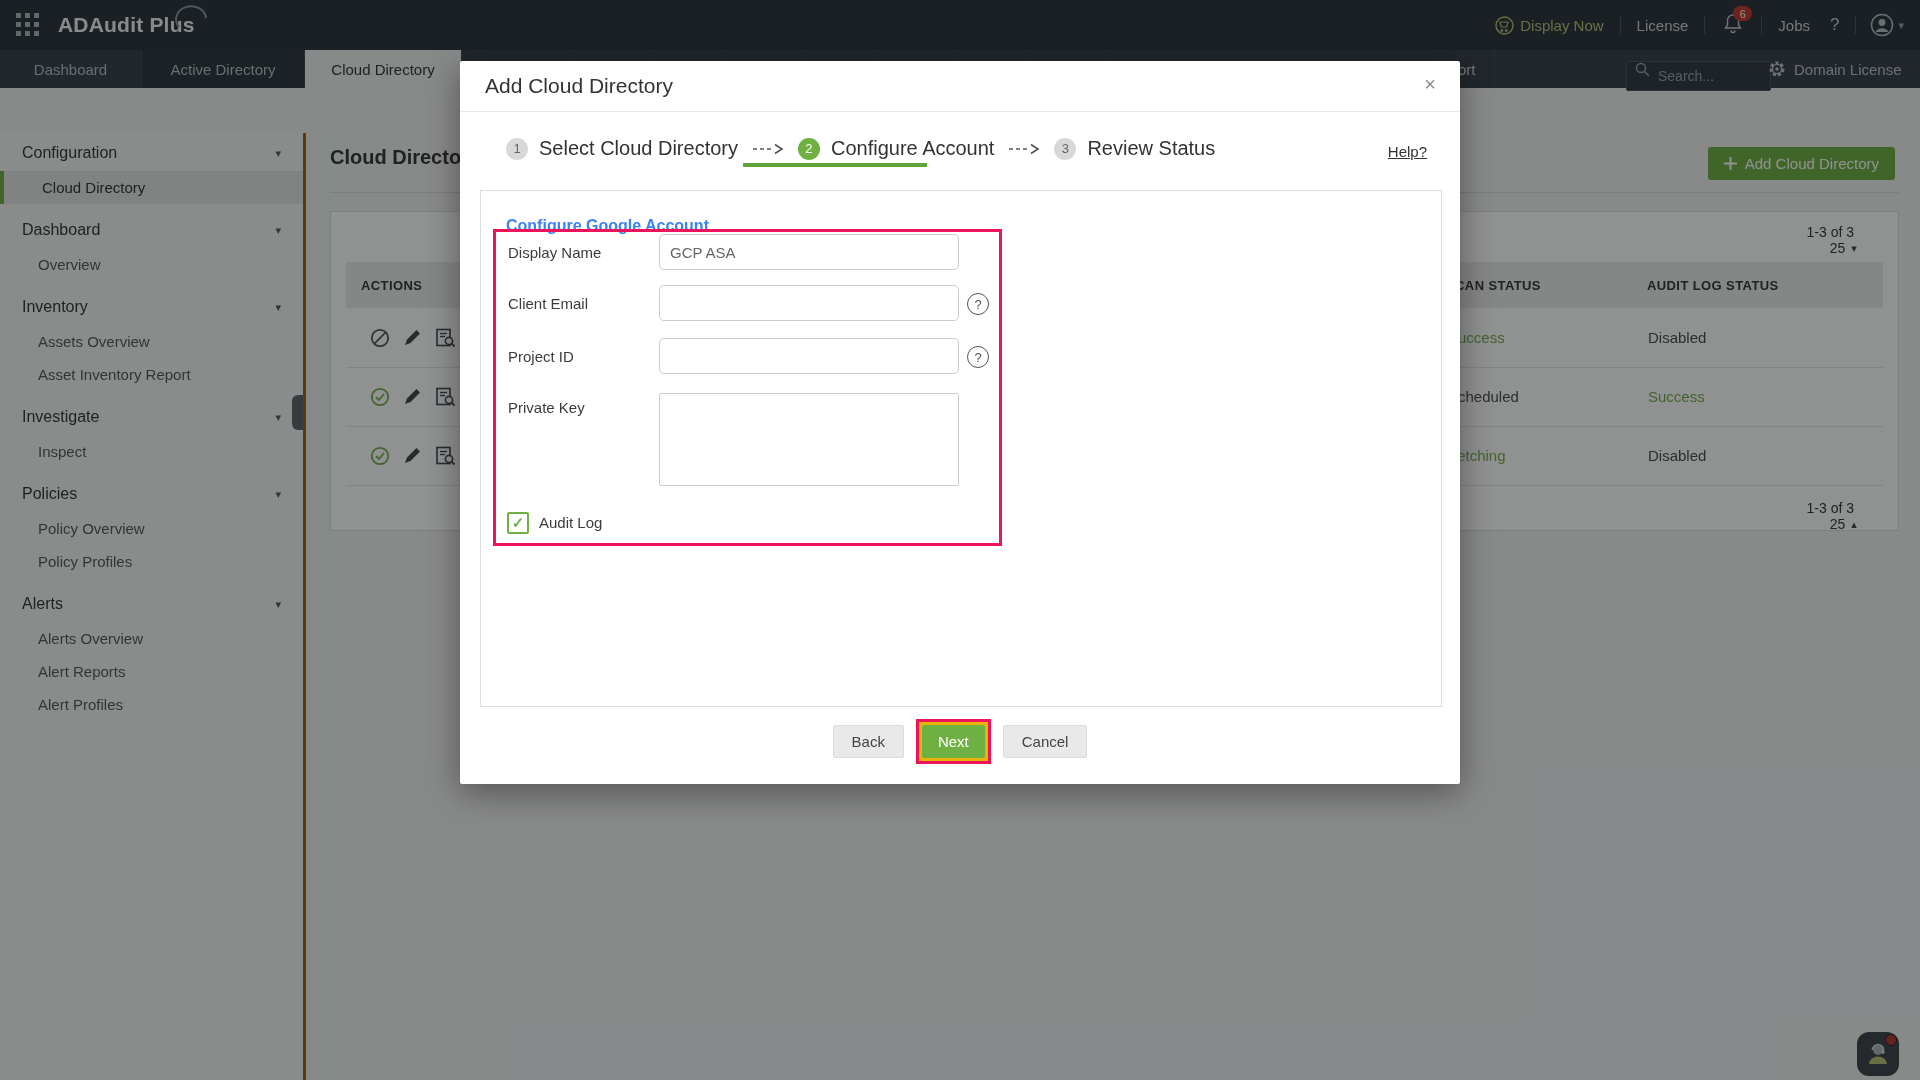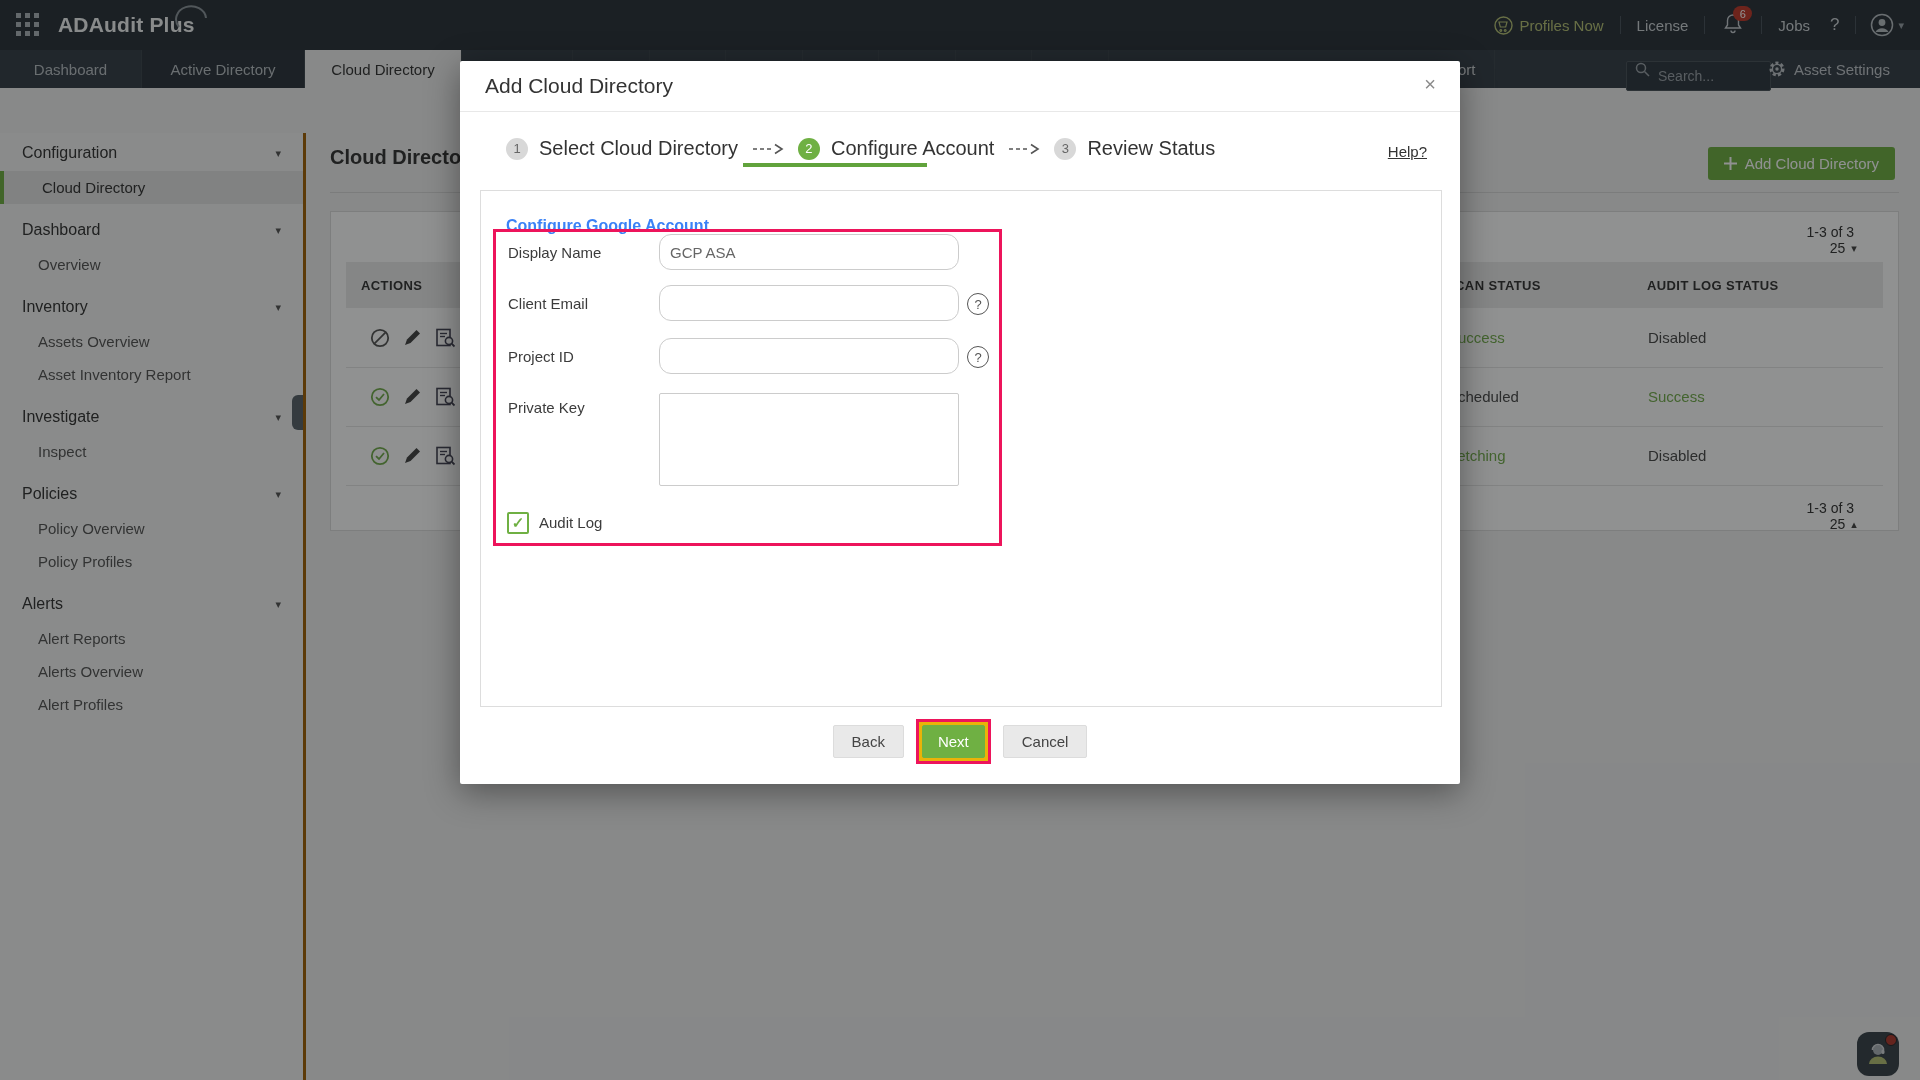--- a/index.html
+++ b/index.html
@@ -102,21 +102,21 @@
   .step-circle{width:22px;height:22px;border-radius:50%;background:#d8d8d8;color:#666;font-size:13px;
     display:flex;align-items:center;justify-content:center;}
   .step.active .step-circle{background:#6fb043;color:#fff;}
   .step-label{margin-left:11px;font-size:20px;color:#333;}
   .step-arrow{margin:0 14px;display:flex;}
   .step-underline{position:absolute;left:283px;top:102px;width:184px;height:4px;background:#61a33c;}
   .m-box{position:absolute;left:20px;top:129px;width:962px;height:517px;border:1px solid #ddd;box-sizing:border-box;}
   .m-heading{position:absolute;left:25px;top:26px;font-size:16px;font-weight:bold;color:#3b82f6;}
   .hl-box{position:absolute;left:12px;top:38px;width:509px;height:317px;border:3px solid #ed145b;box-sizing:border-box;}
   .f-label{position:absolute;left:27px;font-size:15px;color:#3c3c3c;}
-  .f-input{position:absolute;left:178px;width:300px;height:36px;border:1px solid #ccc;border-radius:12px;
+  .f-input{position:absolute;left:178px;width:300px;height:36px;border:1px solid #ccc;border-radius:5px;
     box-sizing:border-box;font-size:15px;color:#666;padding:0 10px;outline:none;background:#fff;
     font-family:"Liberation Sans",sans-serif;}
   .f-area{position:absolute;left:178px;top:202px;width:300px;height:93px;border:1px solid #ccc;border-radius:2px;
     box-sizing:border-box;resize:none;outline:none;font-family:"Liberation Sans",sans-serif;}
   .f-help{position:absolute;left:486px;width:20px;height:20px;border:1px solid #555;border-radius:50%;
     color:#555;font-size:13px;display:flex;align-items:center;justify-content:center;cursor:pointer;}
   .checkbox{position:absolute;left:26px;top:321px;width:22px;height:22px;border:2px solid #6fb043;
     border-radius:2px;box-sizing:border-box;display:flex;align-items:center;justify-content:center;
     color:#6fb043;font-size:15px;font-weight:bold;cursor:pointer;background:#fff;}
   .cb-label{position:absolute;left:58px;top:323px;font-size:15px;color:#3c3c3c;}
@@ -156,21 +156,21 @@
           <path d="M4 26 A 15 13 0 1 1 31 17" fill="none" stroke="#8d959c" stroke-width="2"></path>
         </svg>
       </span>
     </span>
     <div class="tb-right">
       <span class="tb-item purchase">
         <svg width="19" height="19" viewBox="0 0 19 19">
           <circle cx="9.5" cy="9.5" r="8.5" fill="none" stroke="#b7c276" stroke-width="1.4"></circle>
           <path d="M5 6 h8 l-1.3 5 h-5.4 z M6.8 13.6 a0.9 0.9 0 1 0 0.01 0 M11.2 13.6 a0.9 0.9 0 1 0 0.01 0" fill="none" stroke="#b7c276" stroke-width="1.2"></path>
         </svg>
-        <span>Profiles Now</span>
+        <span>Display Now</span>
       </span>
       <span class="tb-sep"></span>
       <span class="tb-item">
         <span>License</span>
       </span>
       <span class="tb-sep"></span>
       <span class="bell-wrap">
         <svg width="20" height="21" viewBox="0 0 20 21">
           <path d="M10 2 a5.5 5.5 0 0 1 5.5 5.5 v4.5 l2 3 h-15 l2-3 v-4.5 A5.5 5.5 0 0 1 10 2 z" fill="none" stroke="#c8cdd2" stroke-width="1.4"></path>
           <path d="M8 17.5 a2 2 0 0 0 4 0" fill="none" stroke="#c8cdd2" stroke-width="1.4"></path>
@@ -224,21 +224,21 @@
         <line x1="9.5" y1="9.5" x2="14" y2="14" stroke="#9aa1a8" stroke-width="1.5"></line>
       </svg>
       <input type="text" placeholder="Search..." style="">
     </div>
     <span class="domset">
       <svg width="18" height="18" viewBox="0 0 18 18">
         <circle cx="9" cy="9" r="6" fill="none" stroke="#c0c5ca" stroke-width="3" stroke-dasharray="3 2.2"></circle>
         <circle cx="9" cy="9" r="4.6" fill="none" stroke="#c0c5ca" stroke-width="1.4"></circle>
         <circle cx="9" cy="9" r="1.7" fill="#c0c5ca"></circle>
       </svg>
-      <span>Asset Settings</span>
+      <span>Domain License</span>
     </span>
   </div>
 
 
   <div class="sidebar">
     <div class="sb-section">
       <span>Configuration</span>
       <span class="sb-caret">▾</span>
     </div>
     <div class="sb-item selected">
@@ -276,24 +276,24 @@
       <span>Policy Overview</span>
     </div>
     <div class="sb-item">
       <span>Policy Profiles</span>
     </div>
     <div class="sb-section">
       <span>Alerts</span>
       <span class="sb-caret">▾</span>
     </div>
     <div class="sb-item">
+      <span>Alerts Overview</span>
+    </div>
+    <div class="sb-item">
       <span>Alert Reports</span>
-    </div>
-    <div class="sb-item">
-      <span>Alerts Overview</span>
     </div>
     <div class="sb-item">
       <span>Alert Profiles</span>
     </div>
     <div class="sb-handle"></div>
   </div>
 
   <div class="content">
     <div class="page-title">Cloud Directory</div>
     <button class="add-btn">

